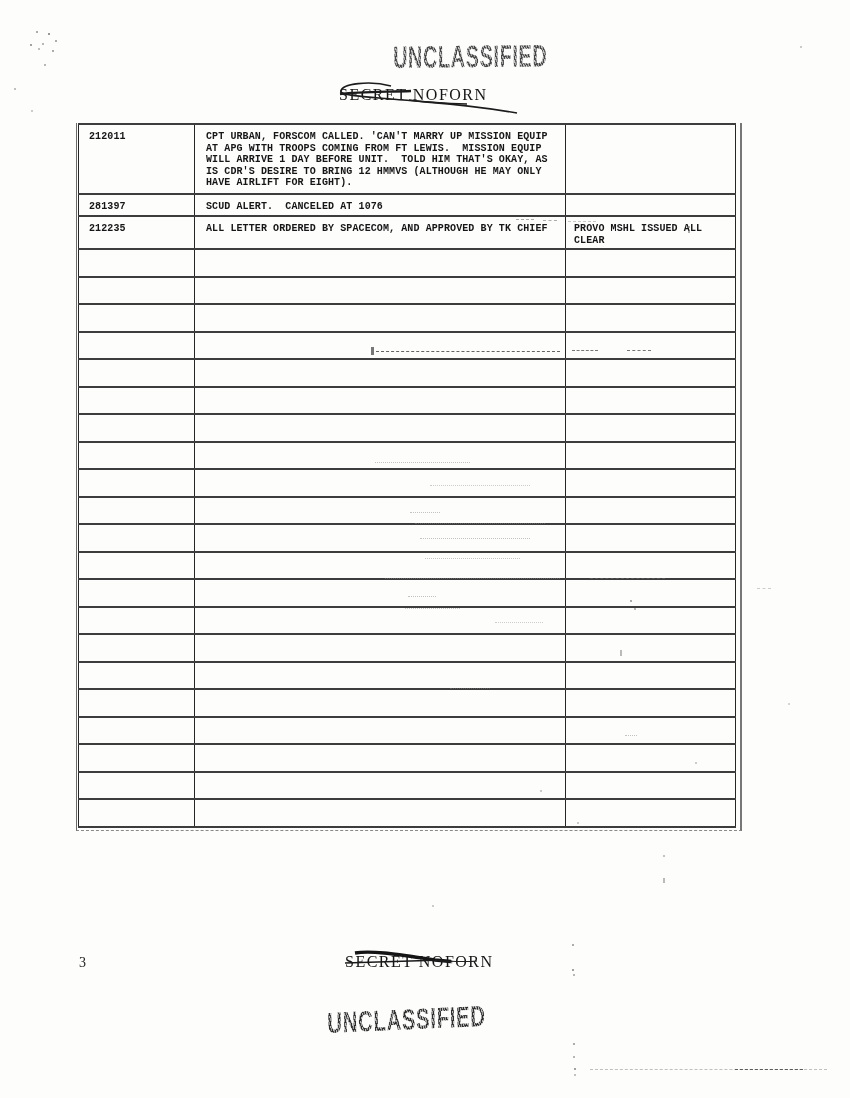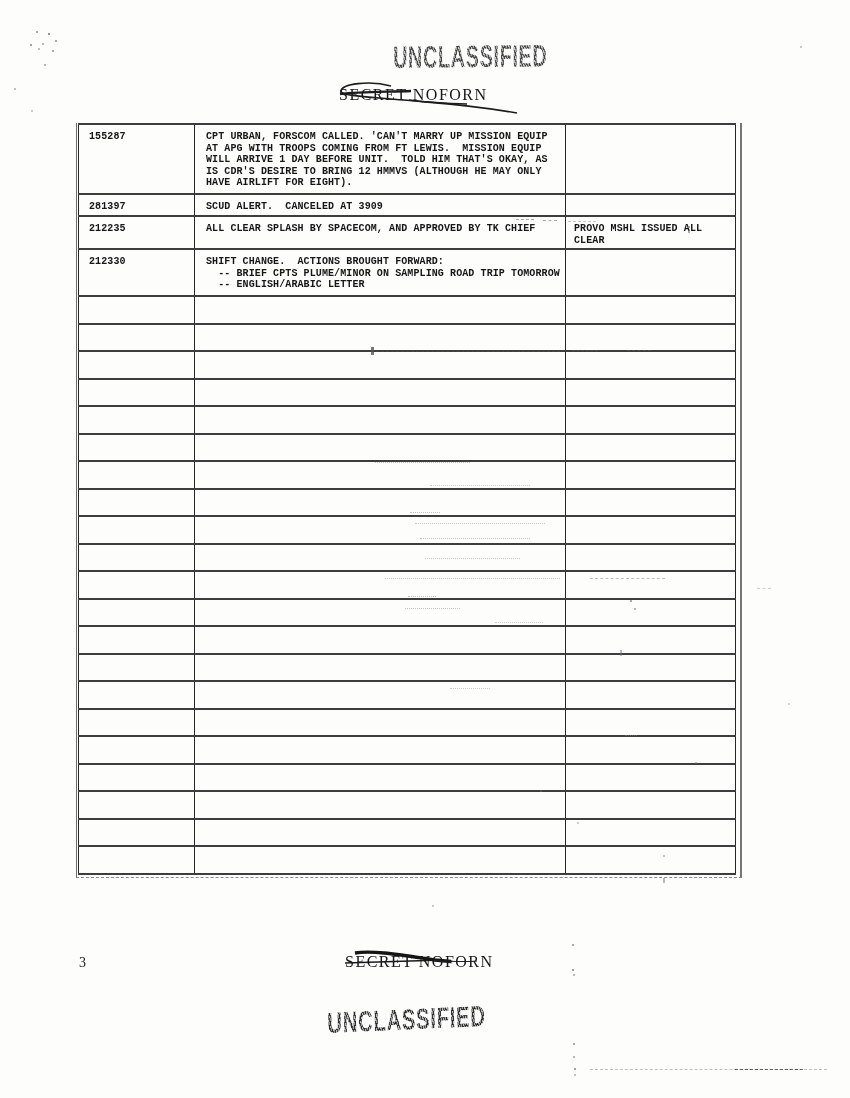--- a/index.html
+++ b/index.html
@@ -100,45 +100,38 @@
 
   <div class="table-wrap">
     <table class="log">
       <colgroup>
         <col style="width:116px">
           <col style="width:371px">
           <col style="width:170px">
       </colgroup>
       <tbody id="log-tbody">
           <tr style="height: 70px;">
-            <td class="time-cell">155287</td>
+            <td class="time-cell">212011</td>
             <td class="entry-cell">CPT URBAN, FORSCOM CALLED. 'CAN'T MARRY UP MISSION EQUIP
 AT APG WITH TROOPS COMING FROM FT LEWIS.  MISSION EQUIP
 WILL ARRIVE 1 DAY BEFORE UNIT.  TOLD HIM THAT'S OKAY, AS
 IS CDR'S DESIRE TO BRING 12 HMMVS (ALTHOUGH HE MAY ONLY
 HAVE AIRLIFT FOR EIGHT).</td>
             <td class="action-cell"></td>
           </tr>
           <tr style="height: 22px;">
             <td class="time-cell">281397</td>
-            <td class="entry-cell">SCUD ALERT.  CANCELED AT 3909</td>
+            <td class="entry-cell">SCUD ALERT.  CANCELED AT 1076</td>
             <td class="action-cell"></td>
           </tr>
           <tr style="height: 30px;">
             <td class="time-cell">212235</td>
-            <td class="entry-cell">ALL CLEAR SPLASH BY SPACECOM, AND APPROVED BY TK CHIEF</td>
+            <td class="entry-cell">ALL LETTER ORDERED BY SPACECOM, AND APPROVED BY TK CHIEF</td>
             <td class="action-cell">PROVO MSHL ISSUED ALL
 CLEAR</td>
-          </tr>
-          <tr style="height: 47px;">
-            <td class="time-cell">212330</td>
-            <td class="entry-cell">SHIFT CHANGE.  ACTIONS BROUGHT FORWARD:
-  -- BRIEF CPTS PLUME/MINOR ON SAMPLING ROAD TRIP TOMORROW
-  -- ENGLISH/ARABIC LETTER</td>
-            <td class="action-cell"></td>
           </tr>
           <tr class="empty-row">
             <td class="time-cell"></td>
             <td class="entry-cell"></td>
             <td class="action-cell"></td>
           </tr>
           <tr class="empty-row">
             <td class="time-cell"></td>
             <td class="entry-cell"></td>
             <td class="action-cell"></td>

